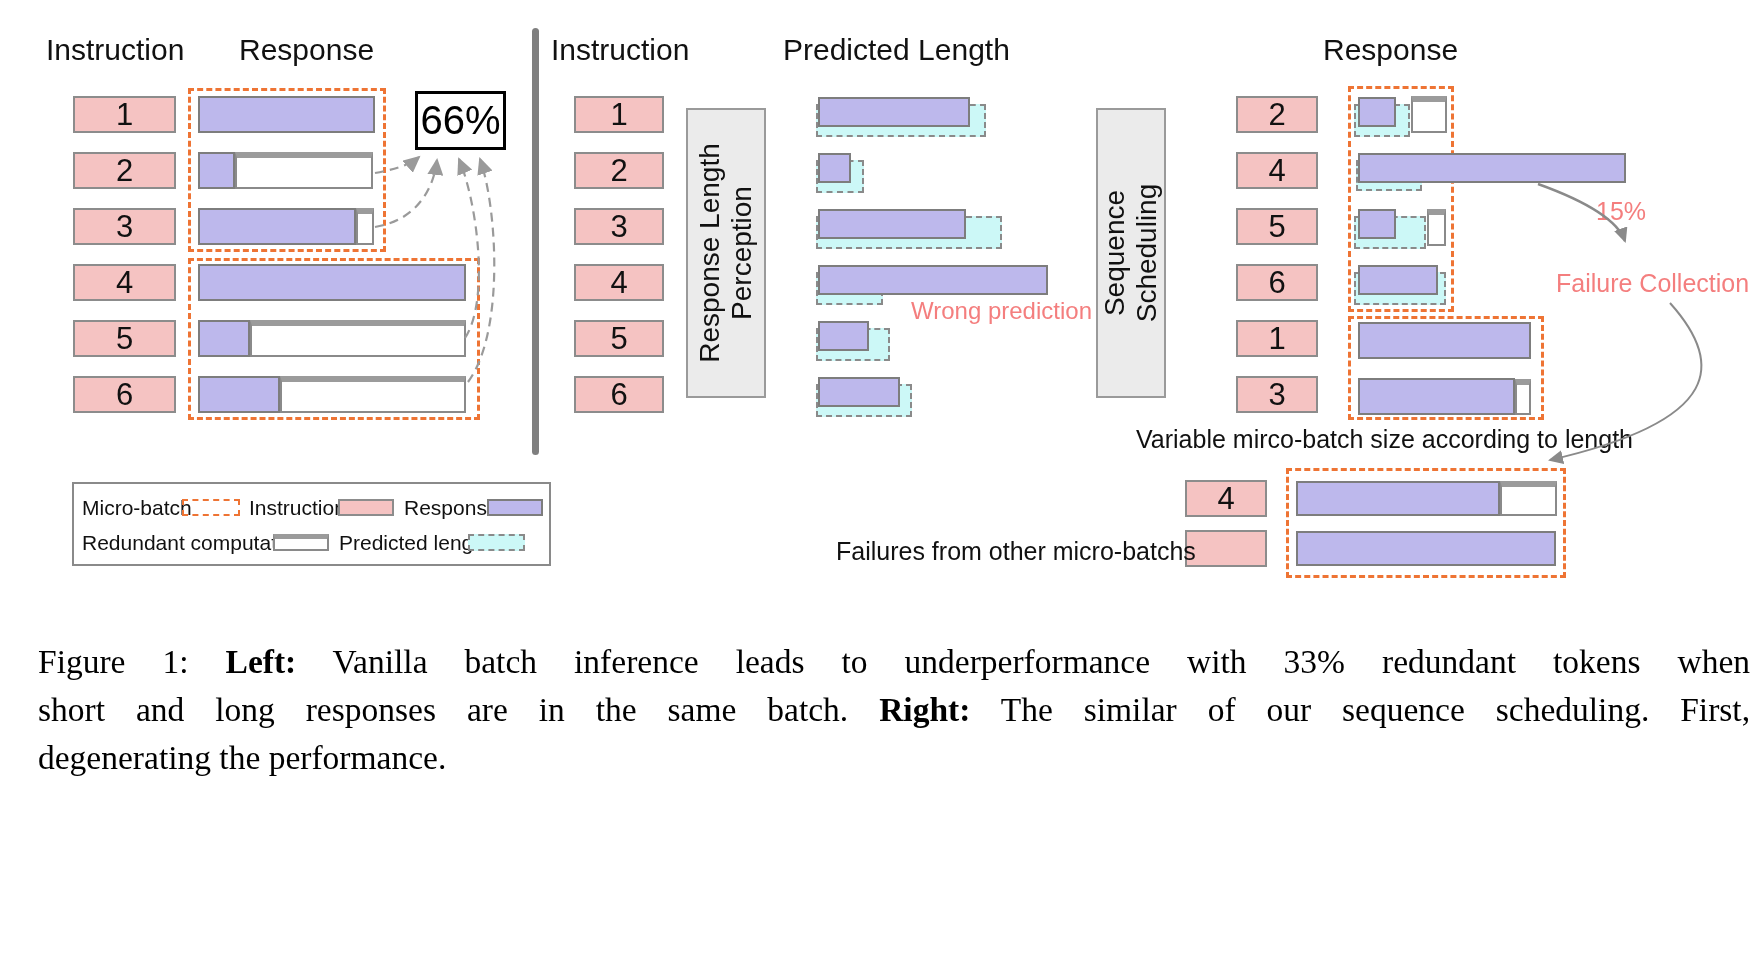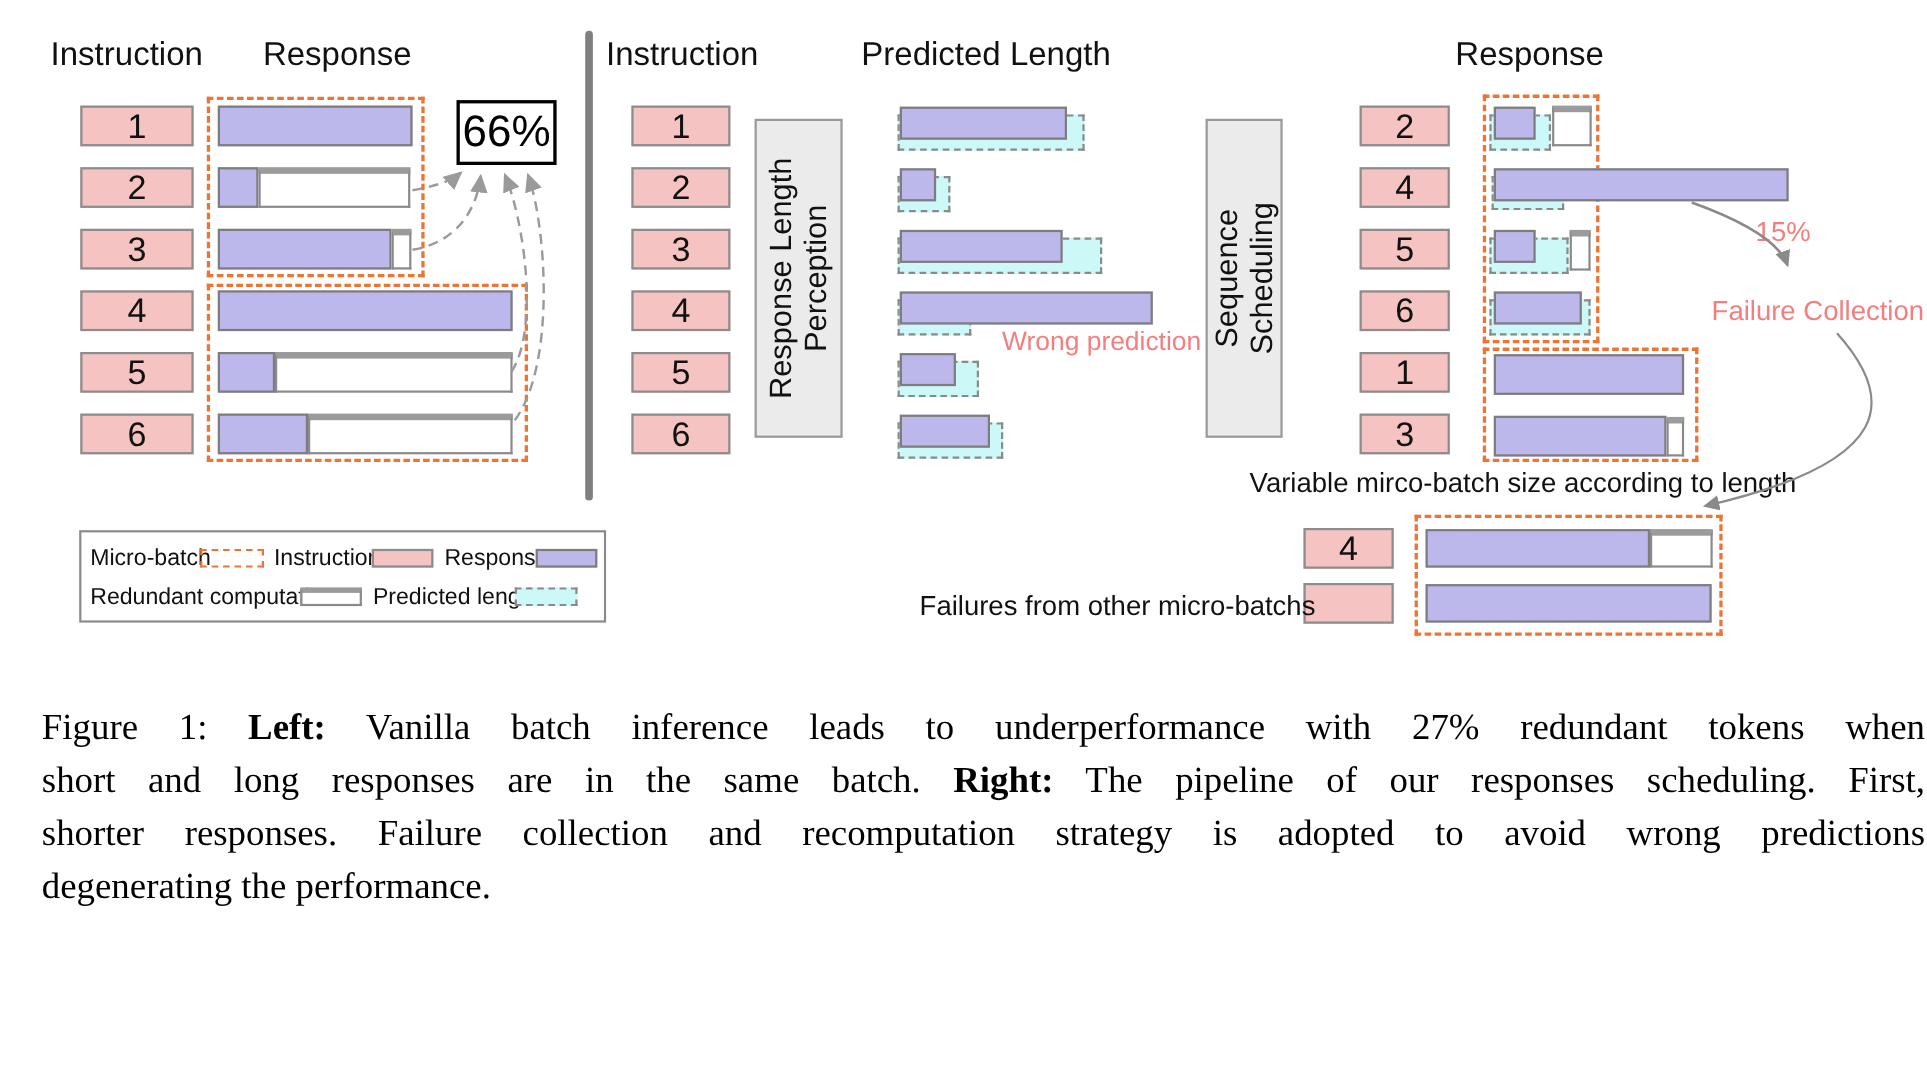--- a/index.html
+++ b/index.html
@@ -177,19 +177,18 @@
     <path d="M357,227 C400,220 416,187 419,160" fill="none" stroke="#9a9a9a" stroke-width="2.2" stroke-dasharray="9 6" marker-end="url(#ahGray)"></path>
     <path d="M447,338 C472,300 459,202 441,159" fill="none" stroke="#9a9a9a" stroke-width="2.2" stroke-dasharray="9 6" marker-end="url(#ahGray)"></path>
     <path d="M450,382 C487,332 479,207 462,159" fill="none" stroke="#9a9a9a" stroke-width="2.2" stroke-dasharray="9 6" marker-end="url(#ahGray)"></path>
 
     <path d="M1520,184 C1570,202 1600,221 1607,241" fill="none" stroke="#8a8a8a" stroke-width="2.4" marker-end="url(#ahDark)"></path>
 
     <path d="M1652,303 C1705,362 1707,420 1532,460" fill="none" stroke="#8a8a8a" stroke-width="2" marker-end="url(#ahDark)"></path>
   </svg>
 
   <div class="caption">
-    <div class="cap-line justify"><span>Figure 1: </span><b>Left:</b><span> Vanilla batch inference leads to underperformance with 27% redundant tokens when</span></div>
-    <div class="cap-line justify"><span>short and long responses are in the same batch. </span><b>Right:</b><span> The pipeline of our responses scheduling. First,</span></div>
-    <div class="cap-line justify"><span>shorter responses. Failure collection and recomputation strategy is adopted to avoid wrong predictions</span></div>
+    <div class="cap-line justify"><span>Figure 1: </span><b>Left:</b><span> Vanilla batch inference leads to underperformance with 33% redundant tokens when</span></div>
+    <div class="cap-line justify"><span>short and long responses are in the same batch. </span><b>Right:</b><span> The similar of our sequence scheduling. First,</span></div>
     <div class="cap-line"><span>degenerating the performance.</span></div>
   </div>
 
 </div>
 
 </body></html>

